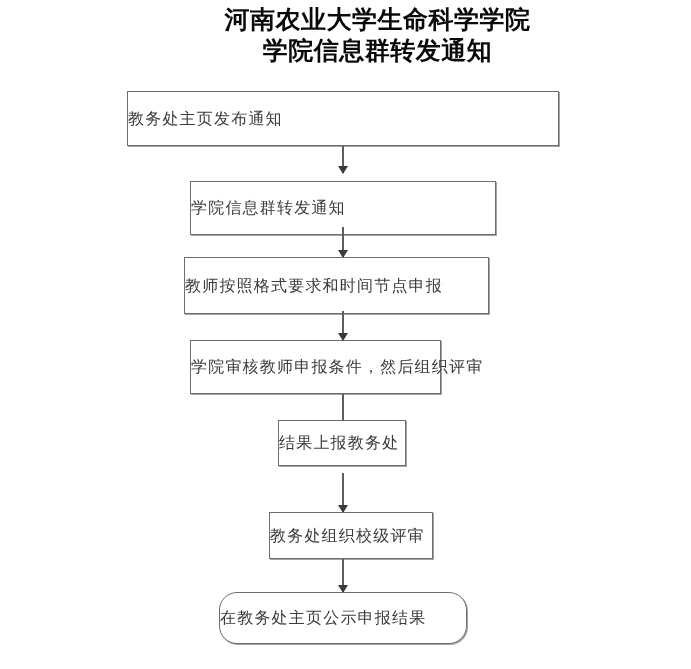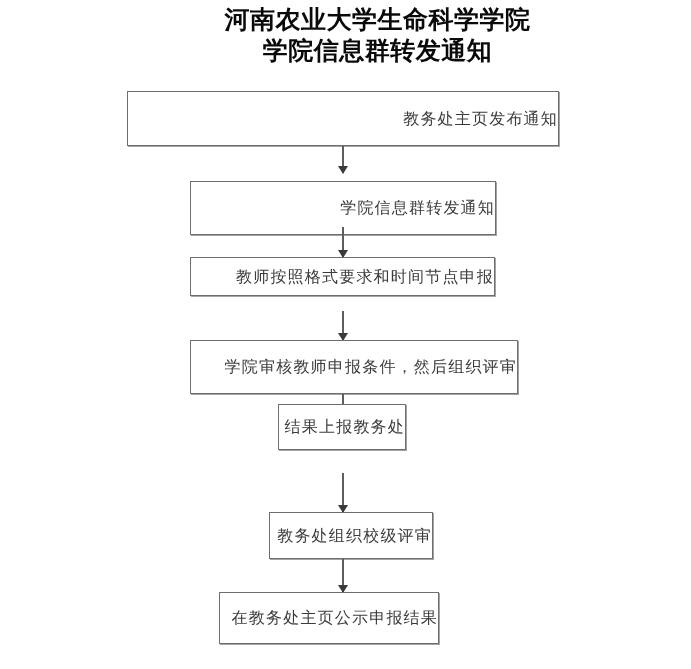--- a/index.html
+++ b/index.html
@@ -44,39 +44,39 @@
 
   
   .node {
     position: absolute;
     box-sizing: border-box;
     background: #ffffff;
     border: 1px solid #6e6e6e;
     box-shadow: 1px 1px 0 rgba(90,90,90,0.55);
     display: flex;
     align-items: center;
-    justify-content: flex-end;
+    justify-content: flex-start;
   }
   .node-label {
     font-family: "DejaVu Serif", "Liberation Serif", serif;
     font-weight: 400;
     font-size: 16px;
     line-height: 20px;
     color: #3b3b3b;
     letter-spacing: 1.2px;
     white-space: nowrap;
   }
 
   .node.n1 { left: 127px; top: 91px;  width: 432px; height: 55px; }
   .node.n2 { left: 190px; top: 173px; width: 306px; height: 54px; margin-top: 8px; }
-  .node.n3 { left: 190px; top: 257px; width: 305px; height: 39px; }
-  .node.n4 { left: 190px; top: 340px; width: 328px; height: 54px; }
-  .node.n5 { left: 278px; top: 404px; width: 128px; height: 46px; }
+  .node.n3 { left: 184px; top: 257px; width: 305px; height: 57px; }
+  .node.n4 { left: 190px; top: 340px; width: 251px; height: 54px; }
+  .node.n5 { left: 278px; top: 420px; width: 128px; height: 46px; }
   .node.n6 { left: 260px; top: 512px; width: 164px; height: 47px; margin-left: 9px; }
-  .node.n7 { left: 219px; top: 592px; width: 220px; height: 52px; }
+  .node.n7 { left: 219px; top: 592px; width: 248px; height: 52px; border-radius: 18px; }
 
   
   .connector {
     position: absolute;
     left: 342px;
     width: 2px;
     background: #5e5e5e;
   }
   .connector .arrow-head {
     position: absolute;

